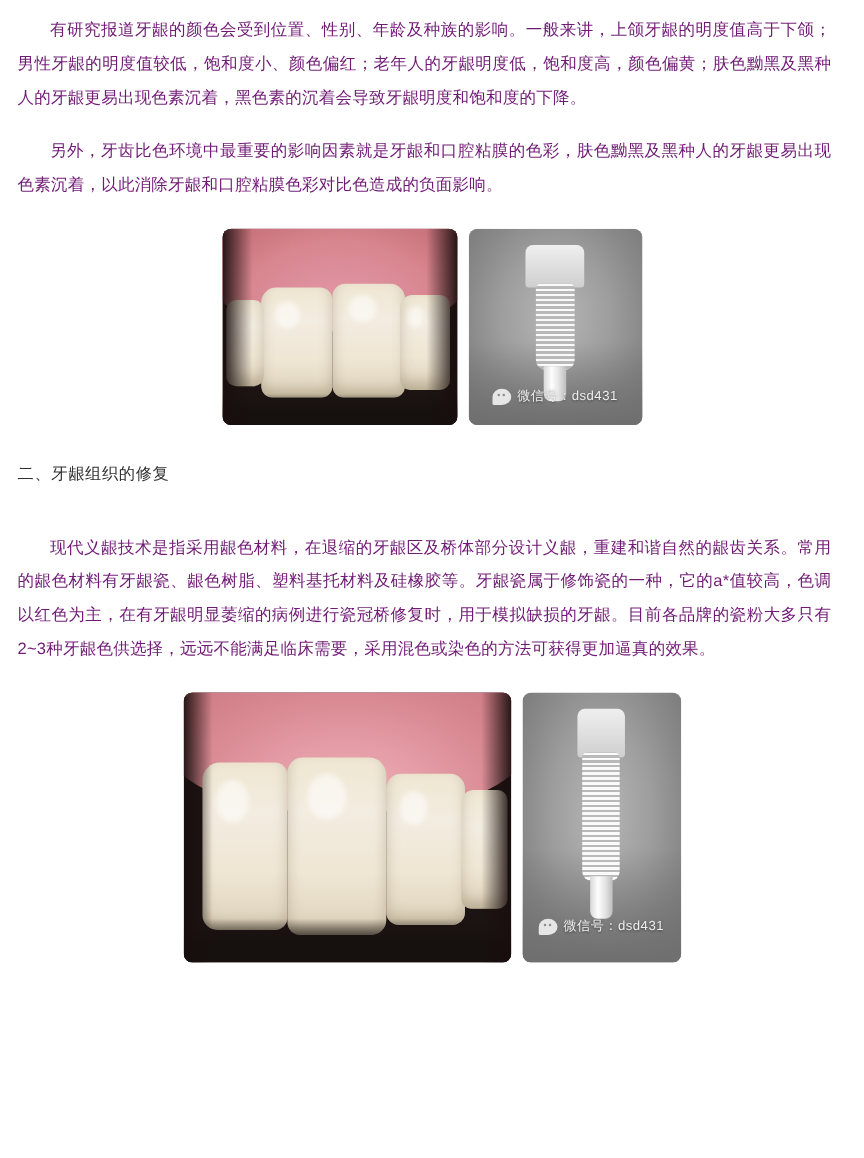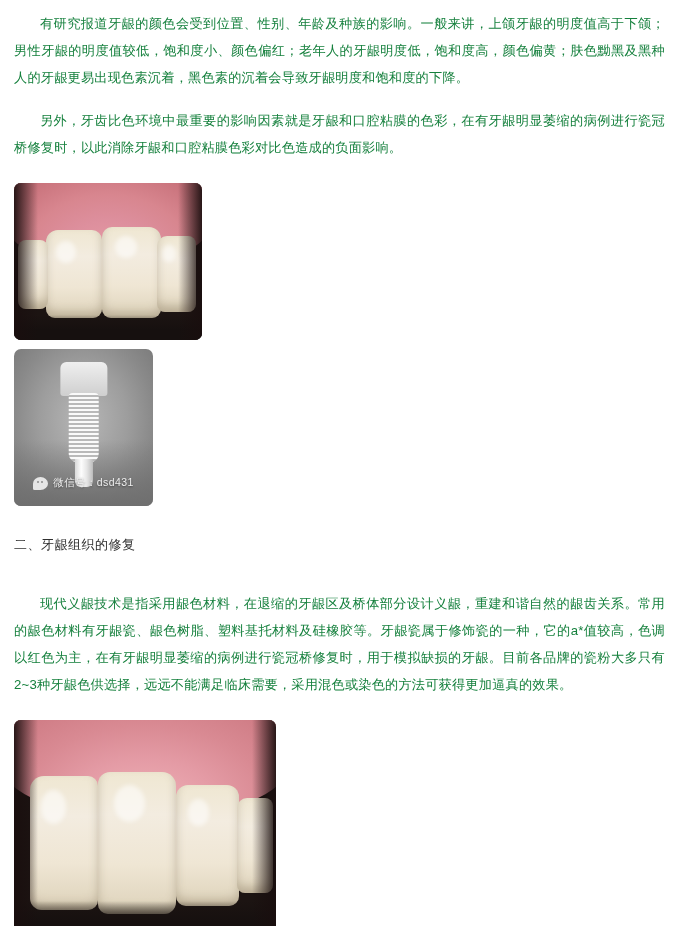--- a/index.html
+++ b/index.html
@@ -18,21 +18,21 @@
     width: 691px;
     height: 926px;
     position: relative;
     box-sizing: border-box;
     padding: 10px 14px 0 14px;
   }
   p.para {
     margin: 0 12px 0 0;
     font-size: 13.2px;
     line-height: 27px;
-    color: #15803d;
+    color: #701a75;
     text-align: justify;
     letter-spacing: 0.2px;
   }
   p.indent {
     text-indent: 26px;
   }
   .gap-sm { height: 16px; }
   .gap-md { height: 22px; }
   .gap-lg { height: 26px; }
 
@@ -44,21 +44,20 @@
     font-weight: normal;
     letter-spacing: 0.5px;
   }
 
   
   .figure-row {
     display: flex;
     justify-content: center;
     align-items: flex-start;
     gap: 9px;
-    flex-direction: column;
   }
   .photo {
     position: relative;
     border-radius: 7px;
     overflow: hidden;
   }
   .photo-1 {
     width: 188px;
     height: 157px;
   }
@@ -200,21 +199,21 @@
 </style>
 </head>
 <body>
 
 <div class="page">
 
   <p class="para indent">有研究报道牙龈的颜色会受到位置、性别、年龄及种族的影响。一般来讲，上颌牙龈的明度值高于下颌；男性牙龈的明度值较低，饱和度小、颜色偏红；老年人的牙龈明度低，饱和度高，颜色偏黄；肤色黝黑及黑种人的牙龈更易出现色素沉着，黑色素的沉着会导致牙龈明度和饱和度的下降。</p>
 
   <div class="gap-sm"></div>
 
-  <p class="para indent">另外，牙齿比色环境中最重要的影响因素就是牙龈和口腔粘膜的色彩，在有牙龈明显萎缩的病例进行瓷冠桥修复时，以此消除牙龈和口腔粘膜色彩对比色造成的负面影响。</p>
+  <p class="para indent">另外，牙齿比色环境中最重要的影响因素就是牙龈和口腔粘膜的色彩，肤色黝黑及黑种人的牙龈更易出现色素沉着，以此消除牙龈和口腔粘膜色彩对比色造成的负面影响。</p>
 
   <div class="gap-md"></div>
 
   <div class="figure-row">
 
     <div class="photo photo-1">
       <div class="intraoral">
         <div class="dark-top"></div>
         <div class="gum"></div>
         <div class="tooth" style="left:17%; top:30%; width:30%; height:56%; border-radius:12px 10px 9px 9px;">

